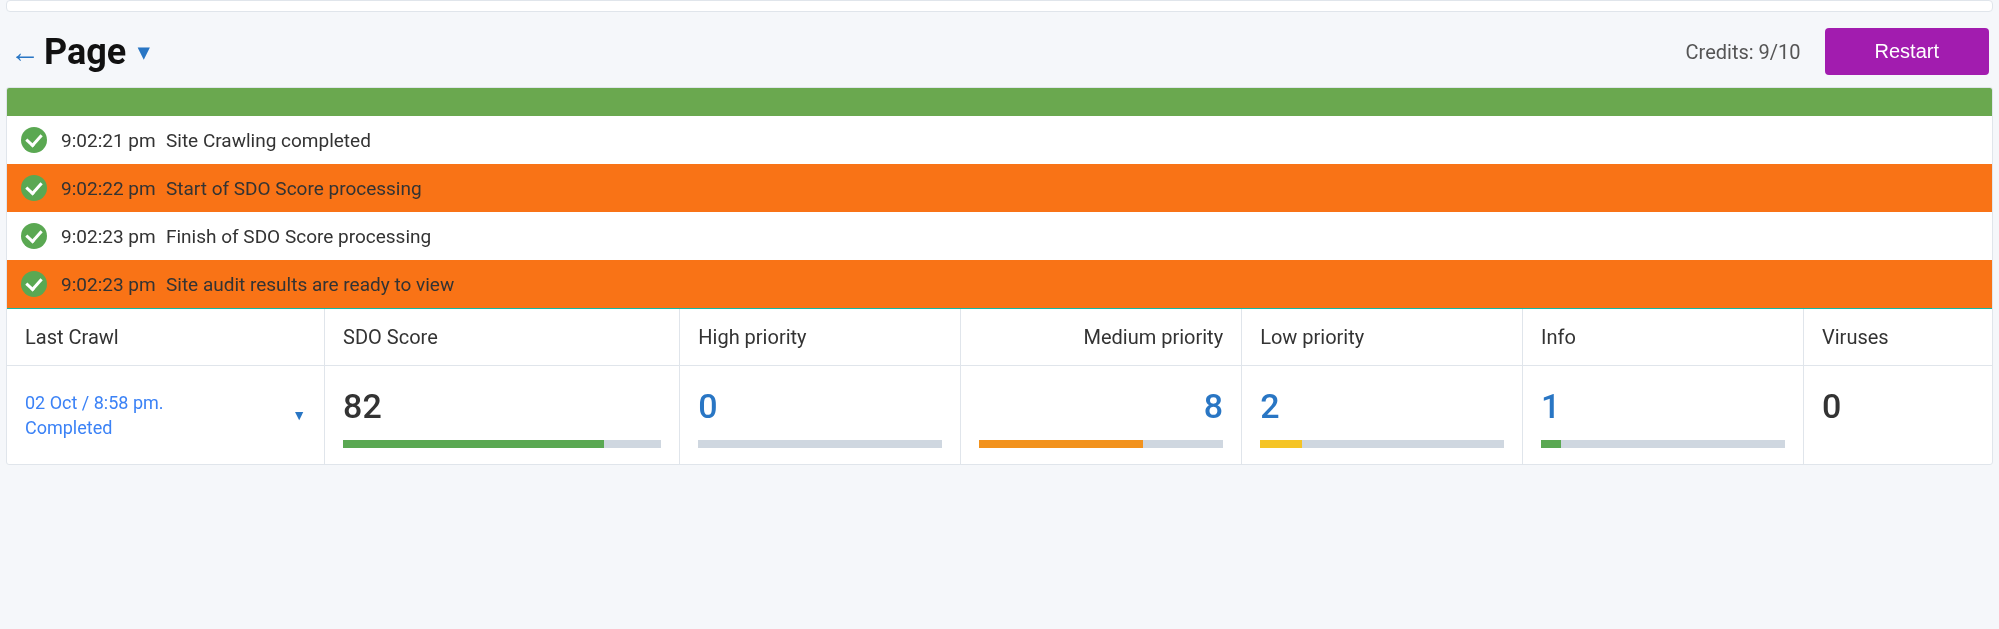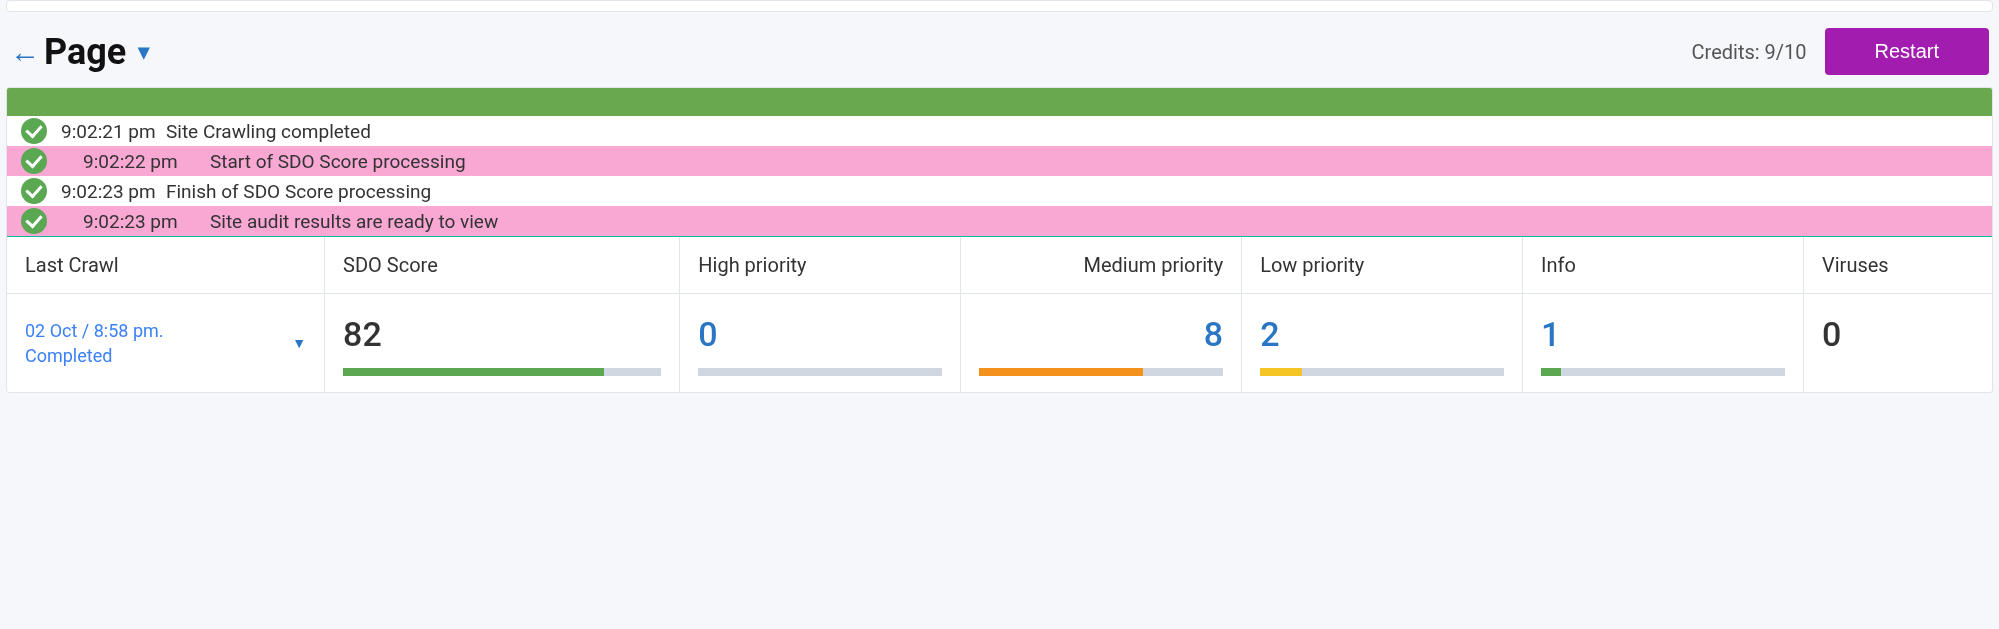--- a/index.html
+++ b/index.html
@@ -43,21 +43,21 @@
   .page-title .caret {
     color: #2976c4;
     font-size: 22px;
     margin-left: 4px;
     cursor: pointer;
   }
   .spacer { flex: 1; }
   .credits {
     color: #555;
     font-size: 20px;
-    margin-right: 18px;
+    margin-right: 24px;
   }
   .restart-btn {
     background: #a21caf;
     color: #fff;
     border: none;
     padding: 12px 50px;
     font-size: 20px;
     border-radius: 4px;
     cursor: pointer;
   }
@@ -68,27 +68,26 @@
     margin: 0 6px;
     overflow: hidden;
   }
   .green-bar {
     height: 28px;
     background: #6aa84f;
   }
   .log-row {
     display: flex;
     align-items: center;
-    padding: 2px 14px;
+    padding: 11px 14px;
     font-size: 19px;
     color: #333;
   }
   .log-row.alt {
-    background: #f9a8d4;
-    gap: 22px;
+    background: #f97316;
   }
   .check-icon {
     width: 26px;
     height: 26px;
     border-radius: 50%;
     background: #5aa852;
     display: inline-flex;
     align-items: center;
     justify-content: center;
     margin-right: 14px;

